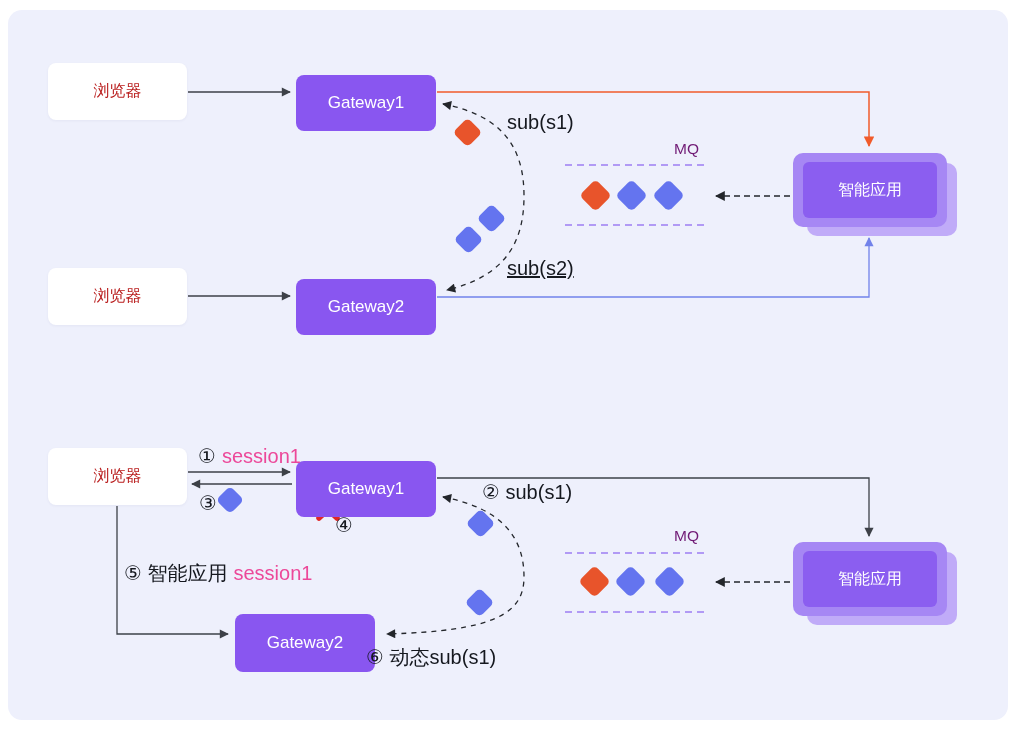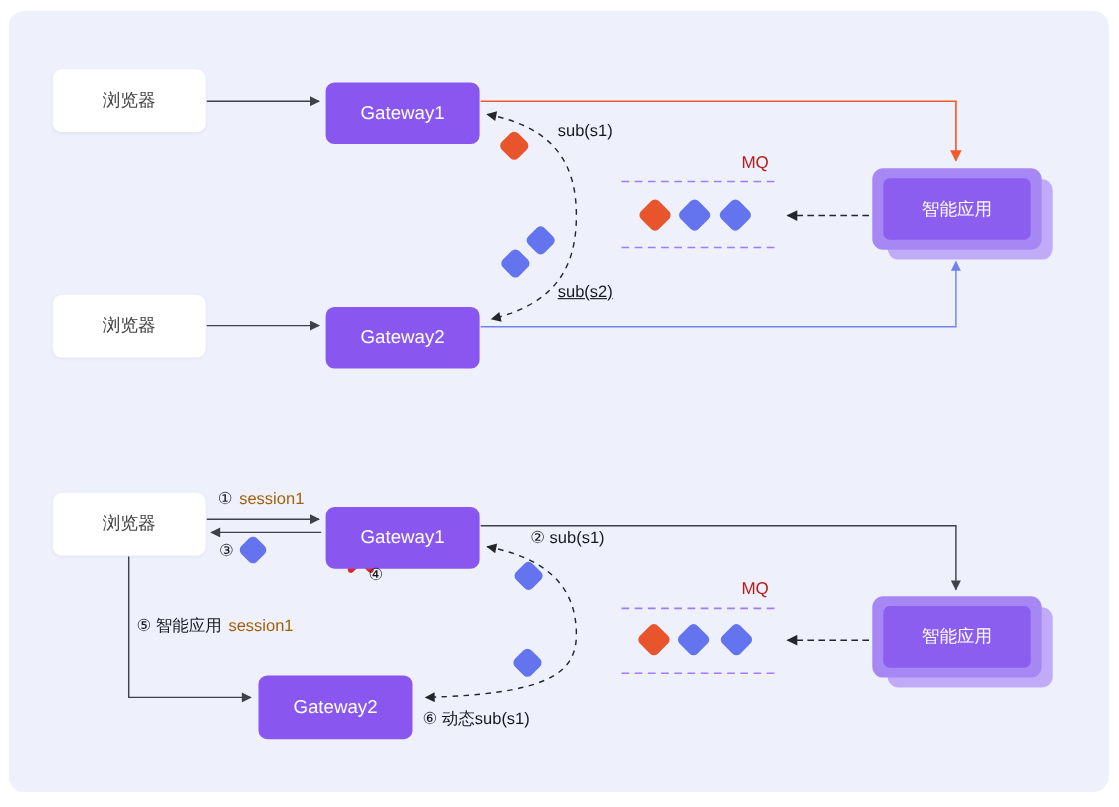--- a/index.html
+++ b/index.html
@@ -3,37 +3,37 @@
 <meta charset="utf-8">
 <style>
   * { margin:0; padding:0; box-sizing:border-box; }
   html,body { width:1017px; height:734px; background:#ffffff; overflow:hidden;
     font-family:"Liberation Sans","DejaVu Sans",sans-serif; }
   .panel { position:absolute; left:8px; top:10px; width:1000px; height:710px;
     background:#eef0fc; border-radius:14px; }
   .wires { position:absolute; left:0; top:0; width:1017px; height:734px; pointer-events:none; }
 
   .node { position:absolute; display:flex; align-items:center; justify-content:center; }
-  .white-box { background:#ffffff; border-radius:8px; color:#404040; font-size:16px;
+  .white-box { background:#ffffff; border-radius:8px; color:#b91c1c; font-size:16px;
     box-shadow:0 1px 3px rgba(40,40,90,.05); }
   .purple-box { background:#8956f0; border-radius:8px; color:#ffffff; font-size:17px;margin-top:11px; }
 
   .app-wrap { position:absolute; width:168px; height:86px; }
   .app-back { position:absolute; left:14px; top:10px; width:150px; height:73px;
     background:#c0abf8; border-radius:10px; }
   .app-mid { position:absolute; left:0; top:0; width:154px; height:74px;
     background:#a687f4; border-radius:10px; }
   .app-front { position:absolute; left:10px; top:9px; width:134px; height:56px;
     background:#8b5ef0; border-radius:6px; }
   .app-label { position:absolute; left:0; top:0; width:154px; height:74px;
     display:flex; align-items:center; justify-content:center; color:#ffffff; font-size:16px; }
 
-  .lbl { position:absolute; color:#15181f; font-size:15px; white-space:nowrap; }
-  .lbl .sess { color:#a16207; margin-left:6px; }
-  .mq-lbl { position:absolute; color:#b91c1c; font-size:15.5px; }
+  .lbl { position:absolute; color:#15181f; font-size:20px; white-space:nowrap; }
+  .lbl .sess { color:#ec4899; margin-left:6px; }
+  .mq-lbl { position:absolute; color:#701a75; font-size:15.5px; }
 
   .dm { position:absolute; transform:rotate(45deg); border-radius:5px; }
   .dm.orange { background:#e8542b; }
   .dm.blue { background:#6474ef; }
   .d23 { width:23px; height:23px; }
   .d21 { width:21px; height:21px; }
   .d20 { width:20px; height:20px; }
 </style>
 </head>
 <body>
@@ -131,21 +131,21 @@
 
 <div class="lbl" style="left:199px; top:491px;">③</div>
 <div class="dm blue d20" style="left:220px; top:490px;"></div>
 
 <div class="lbl" style="left:335px; top:513px;">④</div>
 
 <div class="lbl" style="left:124px; top:560px;">
   <span>⑤ 智能应用</span><span class="sess">session1</span>
 </div>
 
-<div class="lbl" style="left:384px; top:644px;">⑥ 动态sub(s1)</div>
+<div class="lbl" style="left:366px; top:644px;">⑥ 动态sub(s1)</div>
 
 <div class="mq-lbl" style="left:674px; top:527px;">MQ</div>
 
 <div class="dm orange d23" style="left:583px; top:570px;"></div>
 <div class="dm blue d23" style="left:619px; top:570px;"></div>
 <div class="dm blue d23" style="left:658px; top:570px;"></div>
 
 <div class="dm blue d21" style="left:470px; top:513px;"></div>
 <div class="dm blue d21" style="left:469px; top:592px;"></div>
 

